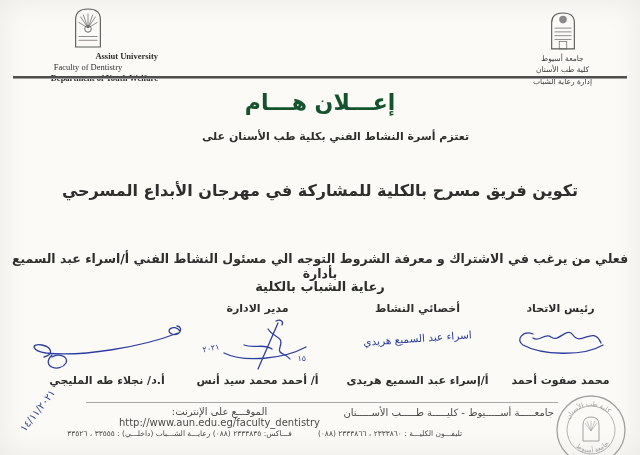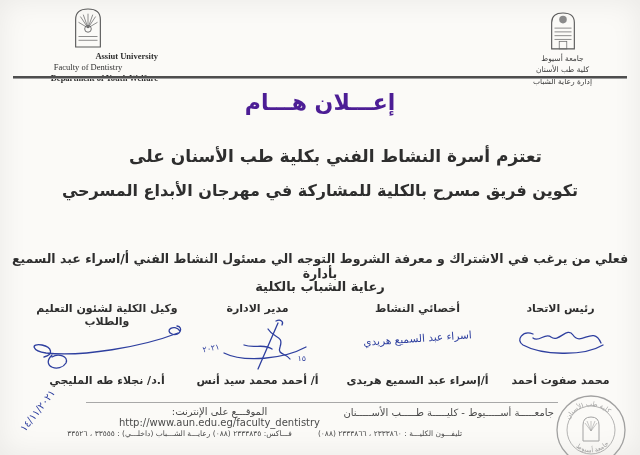--- a/index.html
+++ b/index.html
@@ -18,24 +18,24 @@
   .ln.b { font-weight:bold;text-align:right; }
   .hdr-right { position:absolute; top:9px; right:20px; width:115px; text-align:center; color:#3a3a3a; direction:rtl; }
   .hdr-right .ln { font-size:7.5px; line-height:1.5; }
   .emblem { display:block; margin:0 auto 2px auto; }
 
   .rule { position:absolute; top:76px; left:13px; right:13px; height:3px;
           border-top:2px solid #4e4e4e; border-bottom:1px solid #9b9b9b; }
 
   
   .title { position:absolute; top:90px; left:0; width:100%; text-align:center;
-           font-size:22px; font-weight:bold; color:#4c1d95; letter-spacing:1px; direction:rtl; }
+           font-size:22px; font-weight:bold; color:#14532d; letter-spacing:1px; direction:rtl; }
   .bline { position:absolute; left:0; width:100%; text-align:center;
            font-weight:bold; color:#2e2e2e; direction:rtl; }
-  .l1 { top:146px; font-size:17px;padding-left:31px; }
+  .l1 { top:130px; font-size:11px;padding-left:31px; }
   .l2 { top:181px; font-size:16px; }
   .l3 { top:216px; font-size:15px; }
   .l4 { top:251px; font-size:12.5px; }
   .l5 { top:279px; font-size:13px; }
 
   
   .sigcol { position:absolute; top:302px; height:95px; text-align:center; color:#2e2e2e; direction:rtl; }
   .sigcol .t { font-size:11px; font-weight:bold; }
   .sigcol .n { position:absolute; top:72px; left:0; width:100%; font-size:11px; font-weight:bold; }
   .c0 { right:22px;  width:115px; }
@@ -136,21 +136,20 @@
       <path class="ink" d="M64,28 C74,32 84,26 92,32"></path>
       <path class="ink" d="M44,36 C64,46 104,42 126,30"></path>
       <path class="ink" d="M96,4 C100,2 104,4 102,8"></path>
       <text class="inktext" x="40" y="32" font-size="8" transform="rotate(-12 40 32)">٢٠٢١</text>
       <text class="inktext" x="126" y="44" font-size="8">١٥</text>
     </svg>
     <div class="n">أ/ أحمد محمد سيد أنس</div>
   </div>
 
   <div class="sigcol c3">
-    <div class="t">وكيل الكلية لشئون التعليم والطلاب</div>
     <svg class="sigart" viewBox="0 0 170 56">
       <path class="ink" d="M158,14 C152,6 142,14 150,17 C158,20 162,10 155,9"></path>
       <path class="ink" d="M156,16 C120,30 60,40 24,36 C10,34 8,26 20,28 C30,30 32,38 22,40"></path>
       <path class="ink" d="M30,38 C18,50 38,56 44,46 C47,39 36,36 30,40"></path>
     </svg>
     <div class="n">أ.د/ نجلاء طه المليجي</div>
   </div>
 
   <div class="hand-date">١٤/١١/٢٠٢١</div>
 

